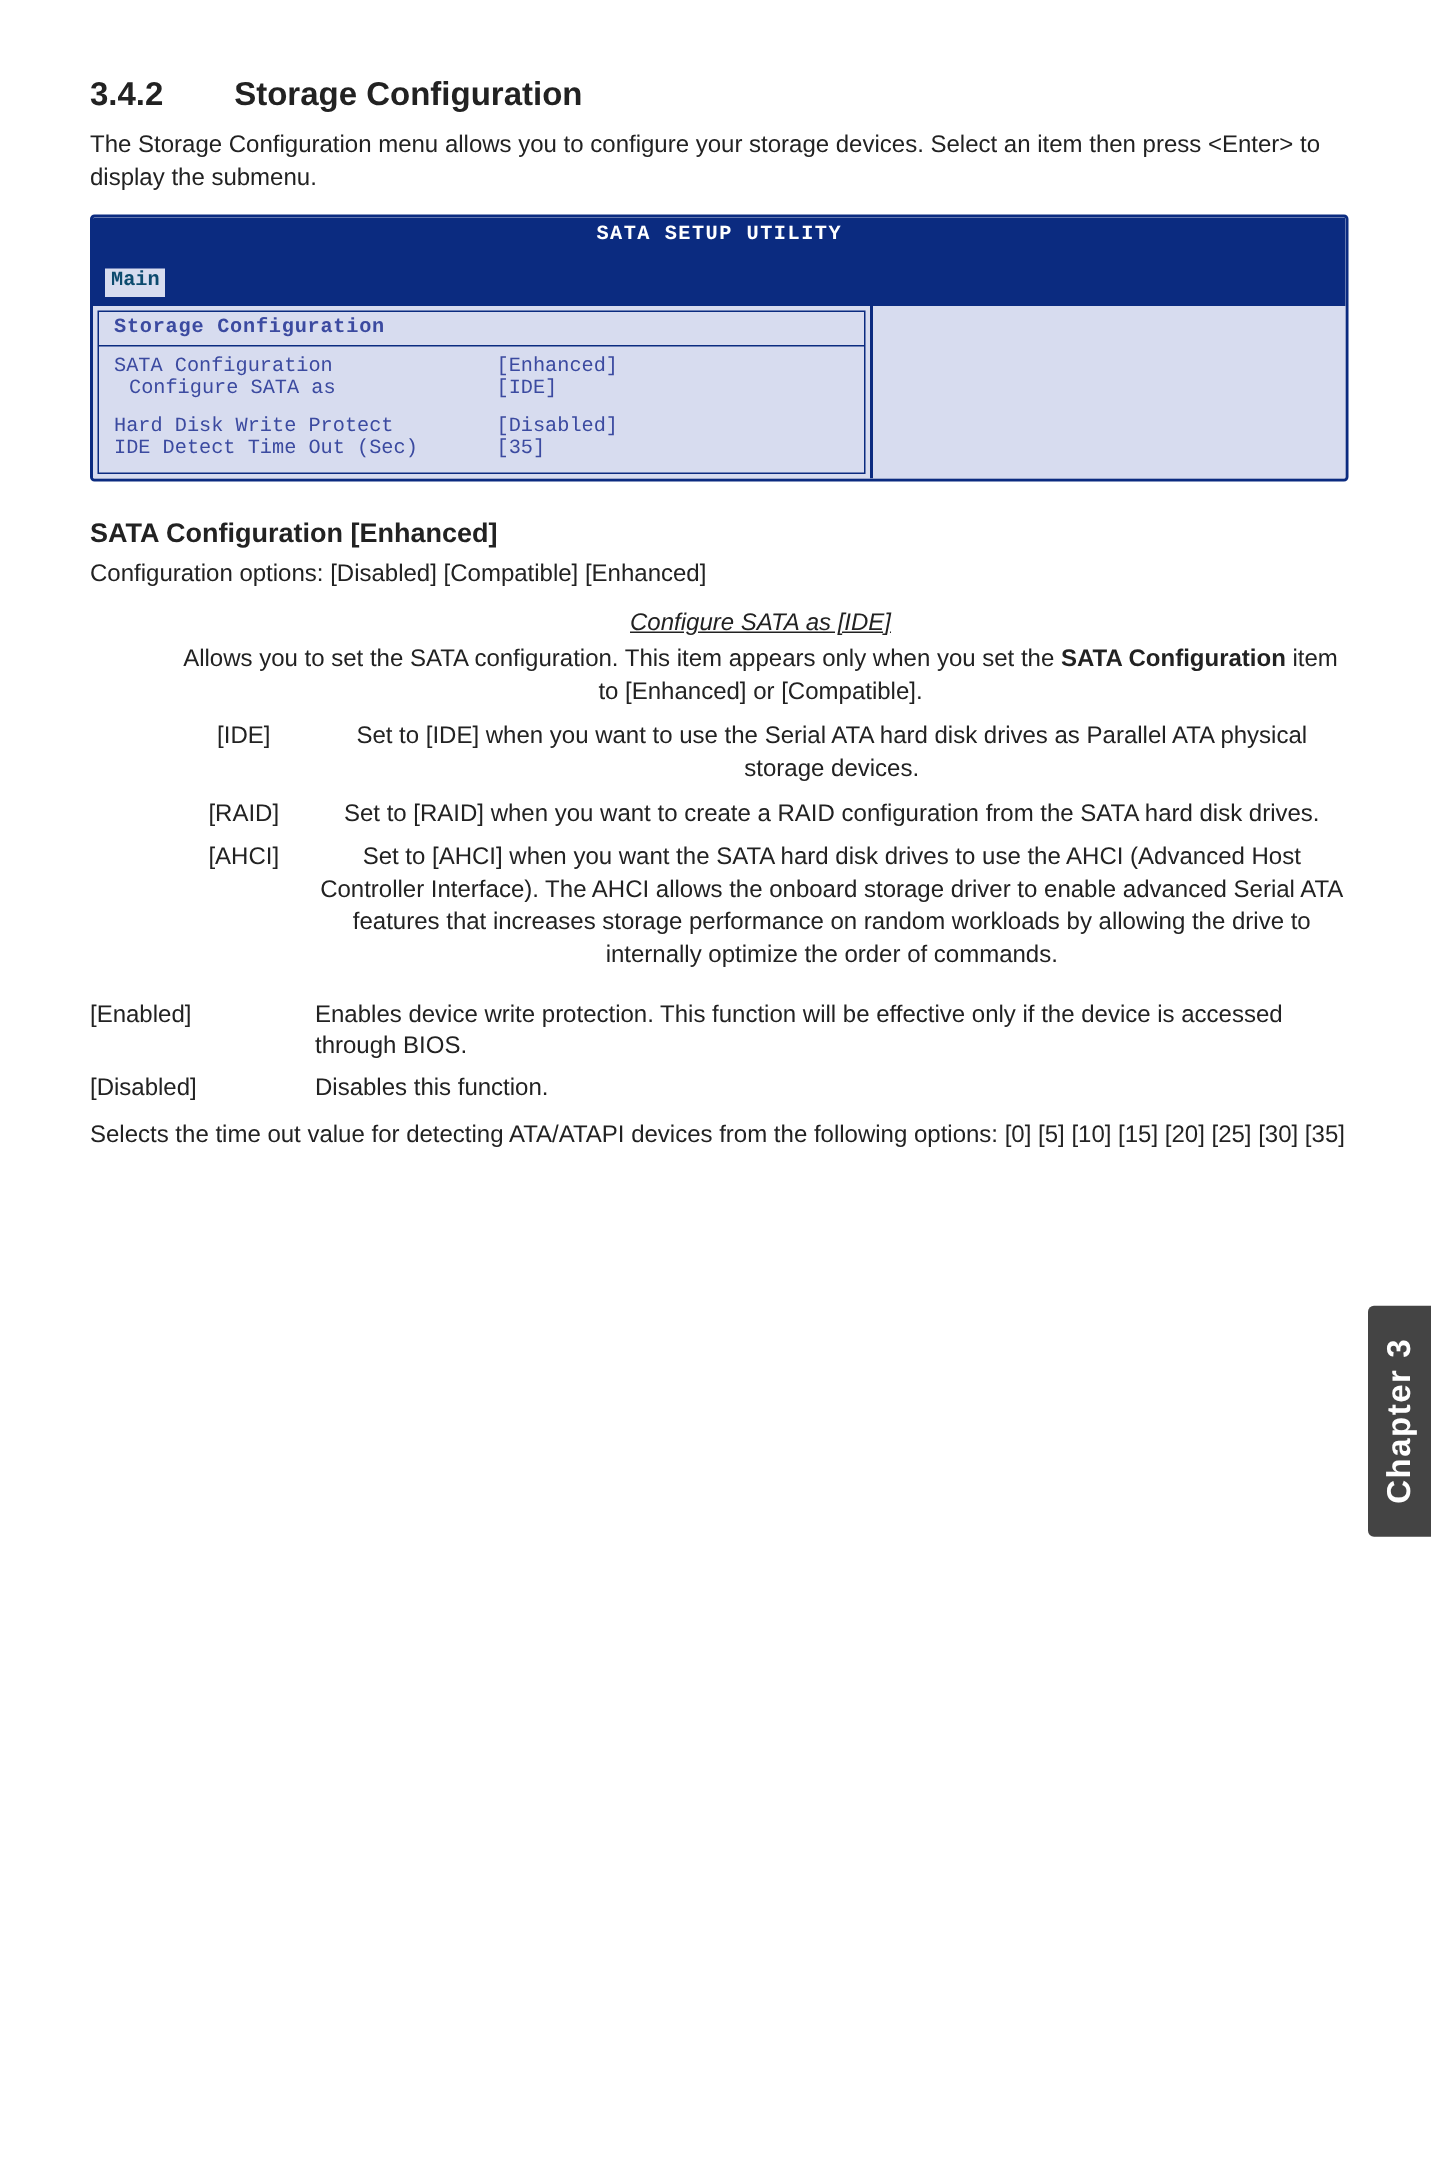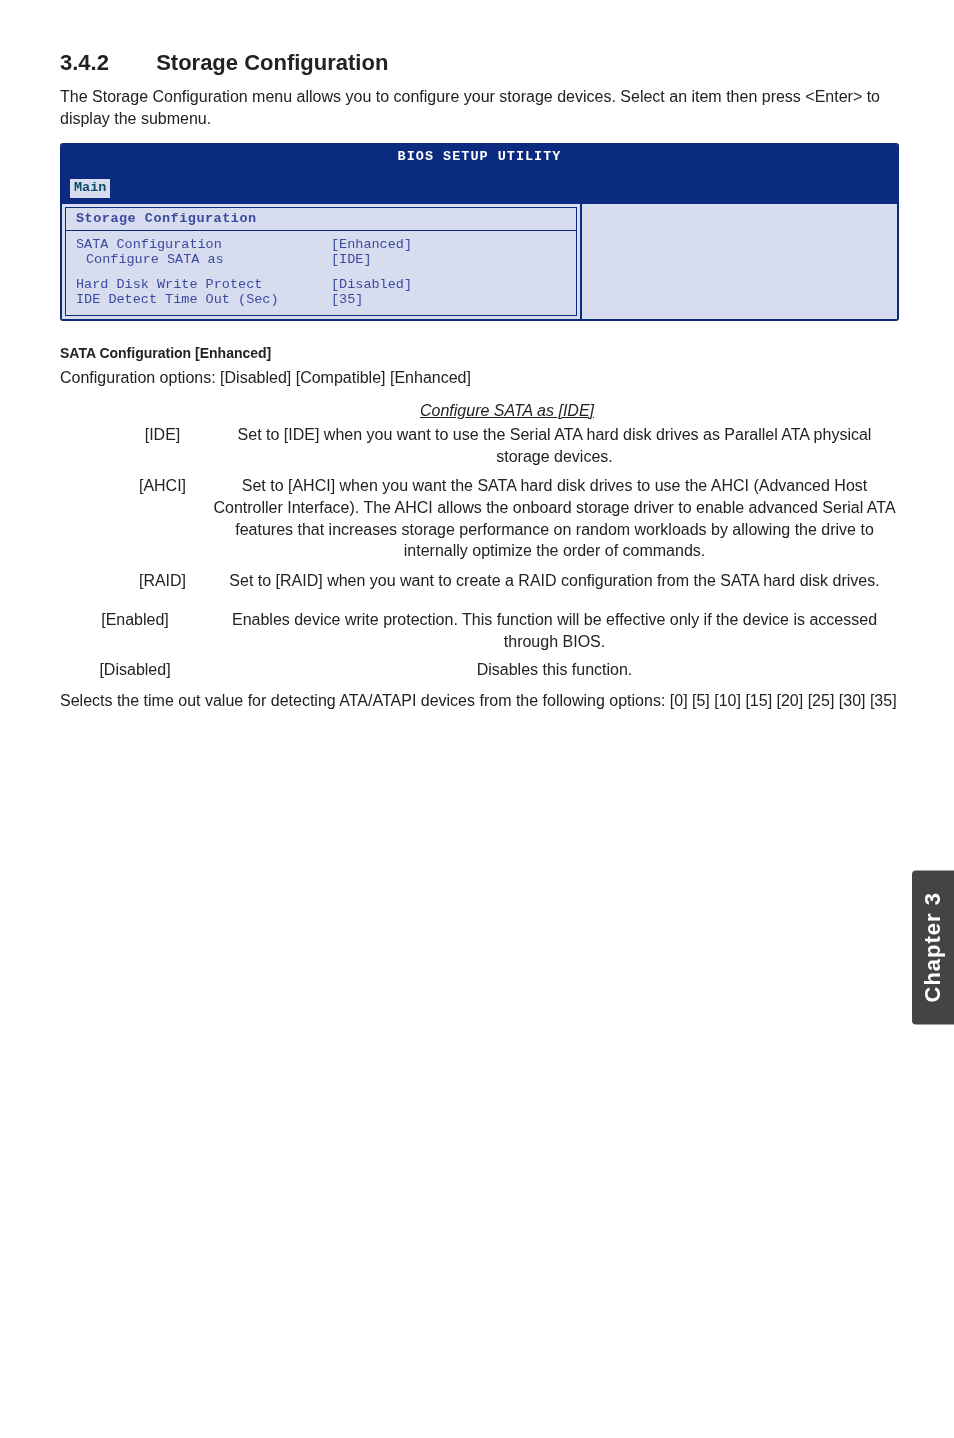--- a/index.html
+++ b/index.html
@@ -77,30 +77,30 @@
     letter-spacing: 0.5px;
   }
   .bios-rows { padding: 2px 6px 8px 10px; color: #3b4aa0; }
   .bios-row { display: flex; white-space: pre; }
   .bios-row .k { flex: 0 0 255px; }
   .bios-row .v { }
   .bios-row-indent .k { padding-left: 10px; flex: 0 0 245px;}
   .bios-row-gap { height: 10px; }
   hr.bios-sep { border: none; border-top: 1px solid #0b2b80; margin: 2px 0 4px 0; }
 
-  .h3 { font-size: 14px; font-weight: bold; margin-top: 7px; margin-bottom: 6px; }
+  .h3 { font-size: 18px; font-weight: bold; margin-top: 7px; margin-bottom: 6px; }
   .indented-block { padding-left: 55px; margin-bottom: 10px; text-align: center; }
   .subhead-ital { font-style: italic; text-decoration: underline; font-size: 16px; margin-bottom: 4px; }
   .opts-table { display: table; width: 100%; }
   .opts-row { display: table-row; }
   .opts-key { display: table-cell; width: 95px; vertical-align: top; font-size: 16px; padding-bottom: 8px; line-height:1.35;}
   .opts-val { display: table-cell; vertical-align: top; font-size: 16px; padding-bottom: 8px; line-height:1.35;}
 
   .def-table { display: table; width: 100%; margin-bottom: 4px; }
-  .def-row { display: table-row; text-align: center; }
+  .def-row { display: table-row; }
   .def-key { display: table-cell; width: 150px; vertical-align: top; font-size: 16px; padding-bottom: 6px; line-height:1.35;}
   .def-val { display: table-cell; vertical-align: top; font-size: 16px; padding-bottom: 6px; line-height:1.35;}
 
   .side-tab {
     position: absolute;
     right: 0;
     top: 870px;
     background: #444;
     color: #fff;
     writing-mode: vertical-rl;
@@ -130,21 +130,21 @@
 
   <div class="section-heading">
     <span class="section-number">3.4.2</span>
     <span>Storage Configuration</span>
   </div>
 
   <div class="body-text">The Storage Configuration menu allows you to configure your storage devices. Select an item then press &lt;Enter&gt; to display the submenu.</div>
 
   <div class="bios-box">
     <div class="bios-bar">
-      <span class="title-text">BIOS SETUP UTILITY</span>
+      <span class="title-text">SATA SETUP UTILITY</span>
       <br>
       <span class="tab">Main</span>
     </div>
     <div class="bios-body">
       <div class="bios-left">
         <div class="sub-panel">
           <div class="sub-panel-title">Storage Configuration</div>
           <hr class="bios-sep">
           <div class="bios-rows">
             <div class="bios-row">
@@ -169,32 +169,35 @@
       </div>
       <div class="bios-right"></div>
     </div>
   </div>
 
   <div class="h3">SATA Configuration [Enhanced]</div>
   <div class="body-text">Configuration options: [Disabled] [Compatible] [Enhanced]</div>
 
   <div class="indented-block">
     <div class="subhead-ital">Configure SATA as [IDE]</div>
+    <div class="body-text" style="margin-bottom:8px;">
+      <span>Allows you to set the SATA configuration. This item appears only when you set the </span><b>SATA Configuration</b><span> item to [Enhanced] or [Compatible].</span>
+    </div>
     <div class="opts-table">
       <div class="opts-row">
         <div class="opts-key">[IDE]</div>
         <div class="opts-val">Set to [IDE] when you want to use the Serial ATA hard disk drives as Parallel ATA physical storage devices.</div>
       </div>
       <div class="opts-row">
+        <div class="opts-key">[RAID]</div>
+        <div class="opts-val">Set to [RAID] when you want to create a RAID configuration from the SATA hard disk drives.</div>
+      </div>
+      <div class="opts-row">
         <div class="opts-key">[AHCI]</div>
         <div class="opts-val">Set to [AHCI] when you want the SATA hard disk drives to use the AHCI (Advanced Host Controller Interface). The AHCI allows the onboard storage driver to enable advanced Serial ATA features that increases storage performance on random workloads by allowing the drive to internally optimize the order of commands.</div>
-      </div>
-      <div class="opts-row">
-        <div class="opts-key">[RAID]</div>
-        <div class="opts-val">Set to [RAID] when you want to create a RAID configuration from the SATA hard disk drives.</div>
       </div>
     </div>
   </div>
 
   <div class="def-table">
     <div class="def-row">
       <div class="def-key">[Enabled]</div>
       <div class="def-val">Enables device write protection. This function will be effective only if the device is accessed through BIOS.</div>
     </div>
     <div class="def-row">

